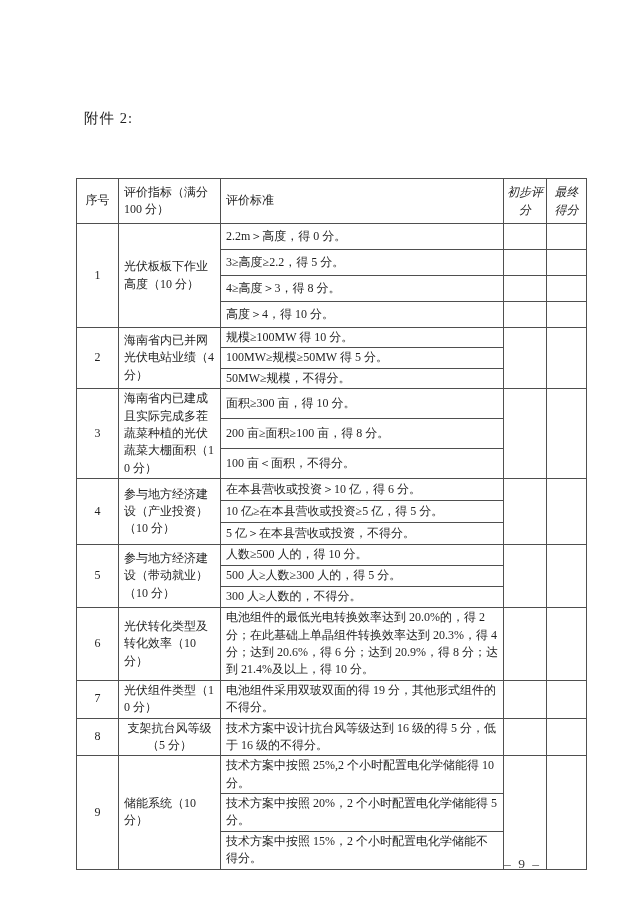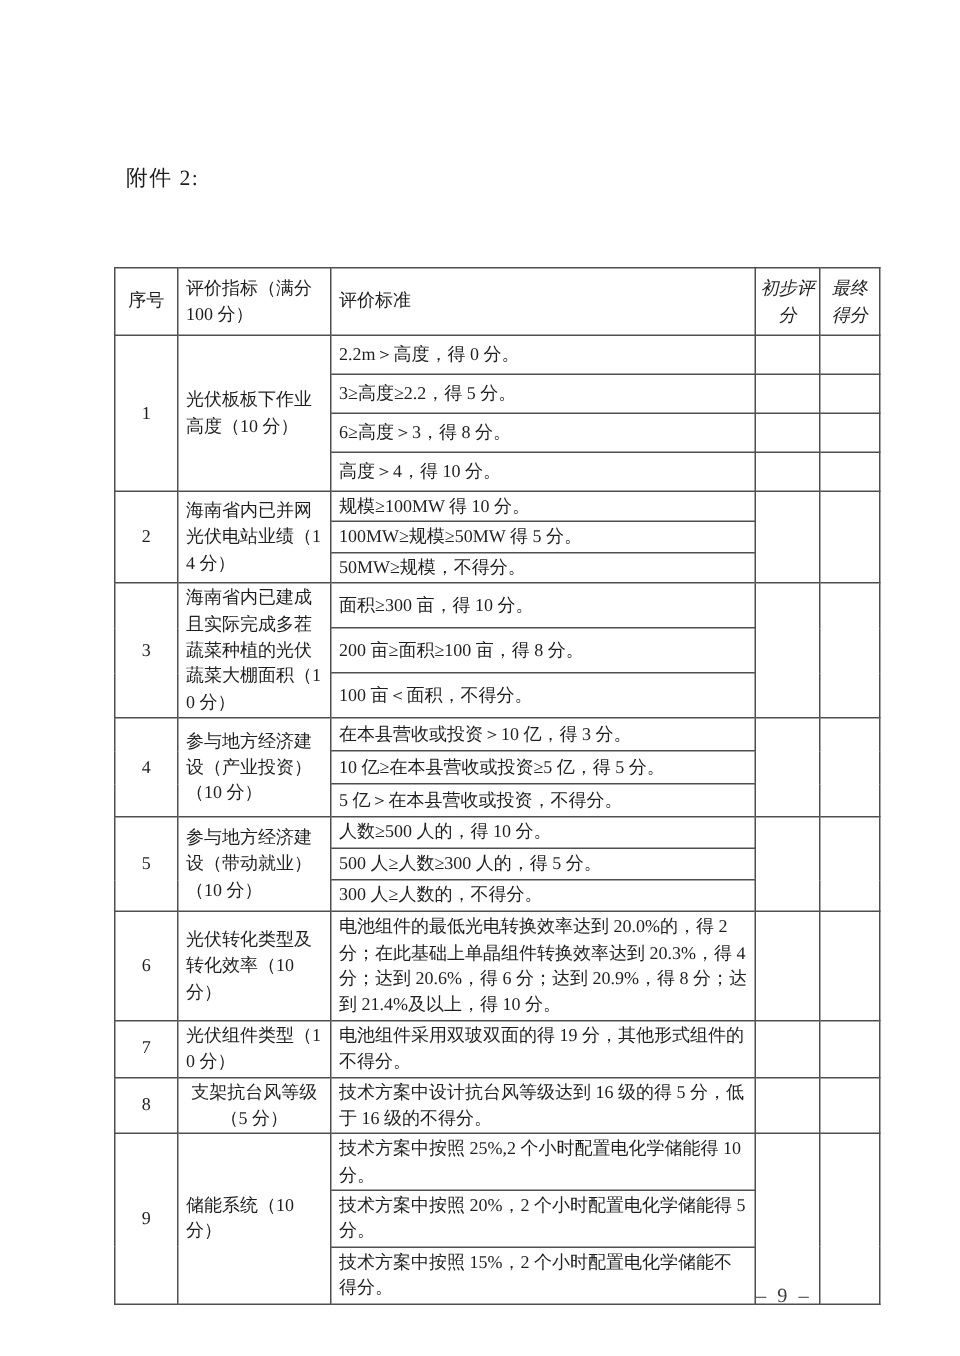--- a/index.html
+++ b/index.html
@@ -84,32 +84,32 @@
           <td class="cri">2.2m＞高度，得 0 分。</td>
           <td class="score"></td>
           <td class="score"></td>
         </tr>
         <tr class="g1">
           <td class="cri">3≥高度≥2.2，得 5 分。</td>
           <td class="score"></td>
           <td class="score"></td>
         </tr>
         <tr class="g1">
-          <td class="cri">6≥高度＞3，得 8 分。</td>
+          <td class="cri">4≥高度＞3，得 8 分。</td>
           <td class="score"></td>
           <td class="score"></td>
         </tr>
         <tr class="g1">
           <td class="cri">高度＞4，得 10 分。</td>
           <td class="score"></td>
           <td class="score"></td>
         </tr>
         <tr class="g2">
           <td class="idx" rowspan="3">2</td>
-          <td class="ind" rowspan="3">海南省内已并网光伏电站业绩（14 分）</td>
+          <td class="ind" rowspan="3">海南省内已并网光伏电站业绩（4 分）</td>
           <td class="cri">规模≥100MW 得 10 分。</td>
           <td class="score" rowspan="3"></td>
           <td class="score" rowspan="3"></td>
         </tr>
         <tr class="g2">
           <td class="cri">100MW≥规模≥50MW 得 5 分。</td>
         </tr>
         <tr class="g2">
           <td class="cri">50MW≥规模，不得分。</td>
         </tr>
@@ -122,21 +122,21 @@
         </tr>
         <tr class="g3">
           <td class="cri">200 亩≥面积≥100 亩，得 8 分。</td>
         </tr>
         <tr class="g3">
           <td class="cri">100 亩＜面积，不得分。</td>
         </tr>
         <tr class="g4">
           <td class="idx" rowspan="3">4</td>
           <td class="ind" rowspan="3">参与地方经济建设（产业投资）（10 分）</td>
-          <td class="cri">在本县营收或投资＞10 亿，得 3 分。</td>
+          <td class="cri">在本县营收或投资＞10 亿，得 6 分。</td>
           <td class="score" rowspan="3"></td>
           <td class="score" rowspan="3"></td>
         </tr>
         <tr class="g4">
           <td class="cri">10 亿≥在本县营收或投资≥5 亿，得 5 分。</td>
         </tr>
         <tr class="g4">
           <td class="cri">5 亿＞在本县营收或投资，不得分。</td>
         </tr>
         <tr class="g5">

